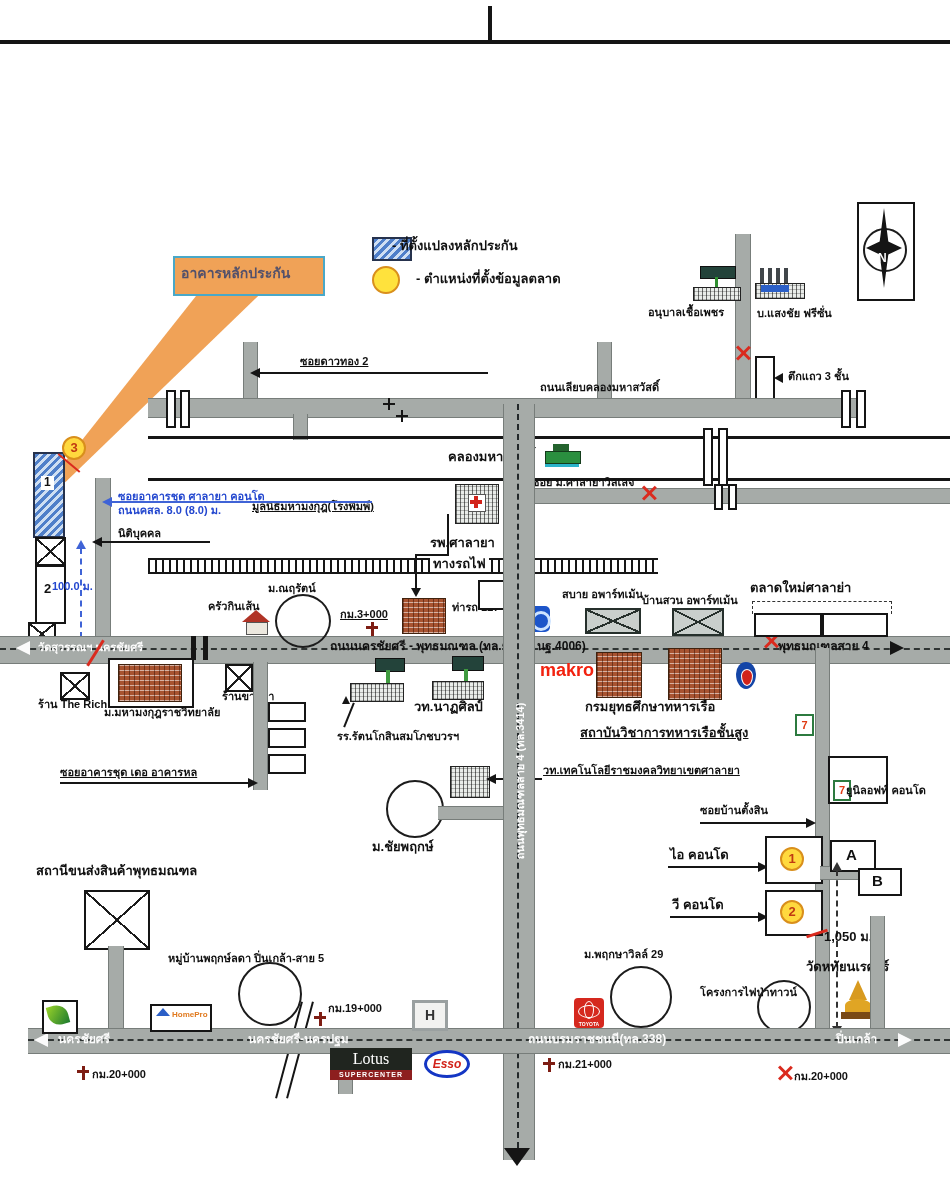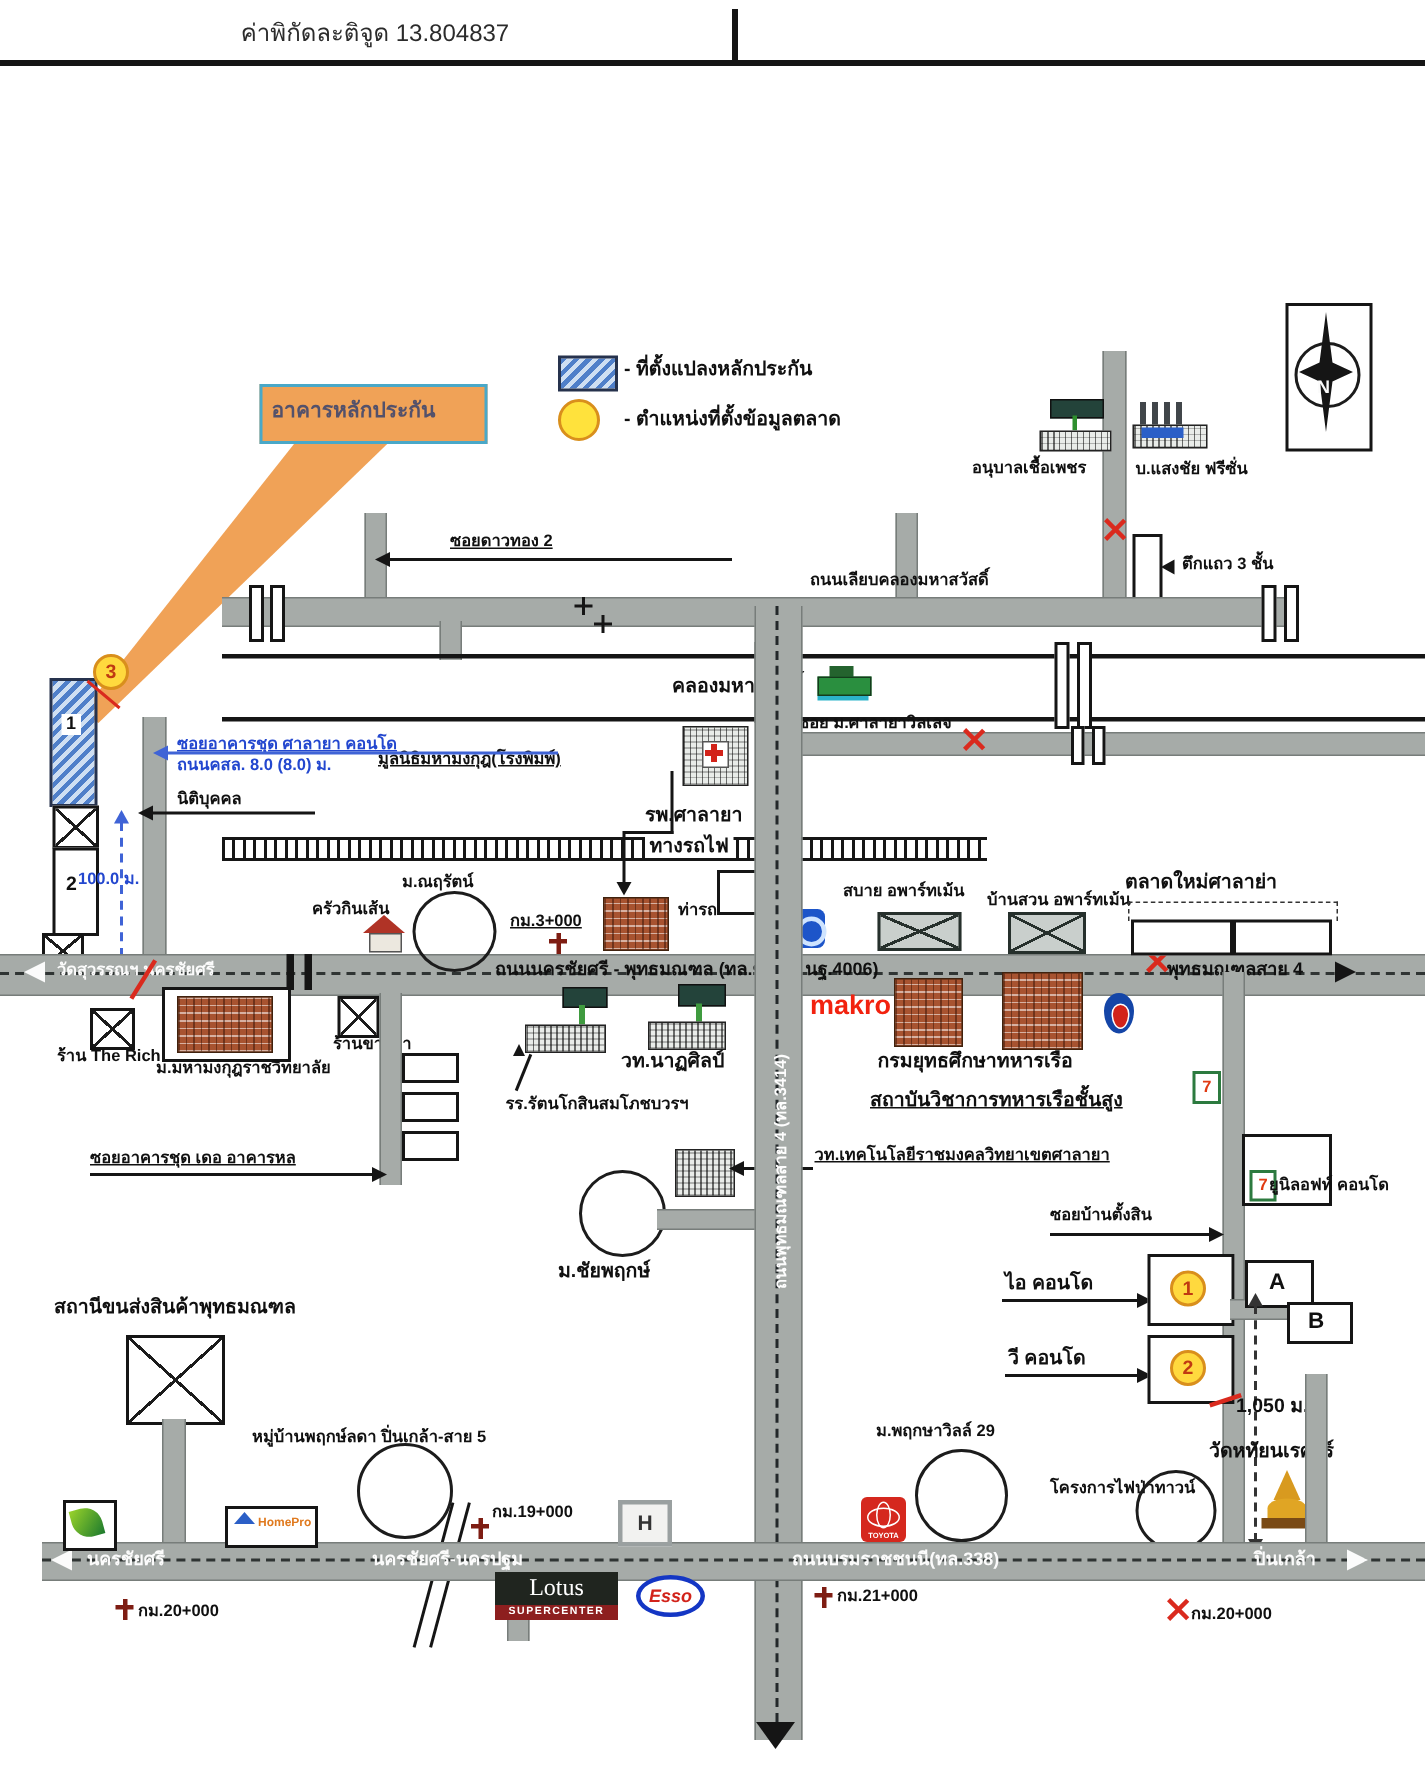--- a/index.html
+++ b/index.html
@@ -60,26 +60,25 @@
   .toyota .t{position:absolute;left:0;right:0;bottom:1px;color:#fff;font-size:5px;text-align:center;font-weight:bold;}
   .seven{position:absolute;background:#fff;border:2px solid #2c7a3f;color:#e03a12;font-weight:bold;font-size:11px;text-align:center;}
   .ptt{position:absolute;width:20px;height:27px;background:#1445a7;border-radius:50% 50% 50% 50%/44% 44% 56% 56%;}
   .ptt::after{content:"";position:absolute;left:5px;top:7px;width:10px;height:15px;background:#d2231a;border-radius:50% 50% 50% 50%/40% 40% 60% 60%;border:1.5px solid #fff;}
 </style>
 </head>
 <body>
 
 <div class="page">
 
-  <div class="lbl n" style="left:100px;top:14px;width:300px;text-align:center;font-size:16px;color:#2b2b2b;">ค่าพิกัดละติจูด 13.804837</div>
   <div class="blk" style="left:488px;top:6px;width:4px;height:34px;"></div>
   <div class="blk" style="left:0;top:40px;width:950px;height:4px;"></div>
 
   <div class="hatch" style="left:372px;top:237px;width:36px;height:20px;"></div>
-  <div class="lbl big" style="left:416px;top:239px;">- ที่ตั้งแปลงหลักประกัน</div>
+  <div class="lbl big" style="left:392px;top:239px;">- ที่ตั้งแปลงหลักประกัน</div>
   <div style="position:absolute;left:372px;top:266px;width:24px;height:24px;border-radius:50%;background:#ffe23c;border:2px solid #d98f1c;"></div>
   <div class="lbl big" style="left:416px;top:272px;">- ตำแหน่งที่ตั้งข้อมูลตลาด</div>
 
   <div class="box" style="left:857px;top:202px;width:54px;height:95px;background:#fff;"></div>
   <div class="circle" style="left:863px;top:228px;width:40px;height:40px;"></div>
   <div style="position:absolute;left:866px;top:208px;width:36px;height:80px;background:#151515;clip-path:polygon(50% 0,62% 42%,100% 50%,62% 58%,50% 100%,38% 58%,0 50%,38% 42%);"></div>
   <div class="lbl white" style="left:878px;top:252px;font-size:12px;">N</div>
 
   <div style="position:absolute;left:55px;top:290px;width:265px;height:192px;background:#f0a257;clip-path:polygon(55% 0,79% 0,4% 100%,0 96%);"></div>
   <div style="position:absolute;left:173px;top:256px;width:148px;height:36px;background:#f0a257;border:2.5px solid #49a8c8;"></div>
@@ -190,21 +189,21 @@
   <div class="lbl" style="left:268px;top:582px;">ม.ณฤรัตน์</div>
   <div class="circle" style="left:275px;top:594px;width:52px;height:50px;"></div>
   <div class="lbl" style="left:340px;top:608px;text-decoration:underline;">กม.3+000</div>
   <div class="kmark" style="left:366px;top:622px;"></div>
   <div class="lbl" style="left:452px;top:601px;">ท่ารถ 127</div>
   <div class="box" style="left:478px;top:580px;width:24px;height:26px;"></div>
   <div style="position:absolute;left:526px;top:606px;width:24px;height:26px;background:#1d55c9;border-radius:5px;"></div>
   <div style="position:absolute;left:531px;top:611px;width:14px;height:14px;border:3px solid #cfe4ff;border-radius:50%;"></div>
   <div class="lbl" style="left:562px;top:588px;">สบาย อพาร์ทเม้น</div>
   <div class="apt" style="left:585px;top:608px;width:52px;height:22px;"></div>
-  <div class="lbl" style="left:642px;top:594px;margin-left:16px;">บ้านสวน อพาร์ทเม้น</div>
+  <div class="lbl" style="left:642px;top:594px;">บ้านสวน อพาร์ทเม้น</div>
   <div class="apt" style="left:672px;top:608px;width:48px;height:24px;"></div>
   <div class="lbl big" style="left:750px;top:581px;">ตลาดใหม่ศาลาย่า</div>
   <div style="position:absolute;left:752px;top:601px;width:138px;height:12px;border:1.5px dashed #333;border-bottom:none;"></div>
   <div class="box" style="left:754px;top:613px;width:64px;height:20px;"></div>
   <div class="box" style="left:822px;top:613px;width:62px;height:20px;"></div>
 
   <div class="xbox" style="left:60px;top:672px;width:26px;height:24px;"></div>
   <div class="lbl" style="left:38px;top:698px;">ร้าน The Rich</div>
   <div class="box" style="left:108px;top:658px;width:82px;height:46px;background:#fff;"></div>
   <div class="bldg" style="left:118px;top:664px;width:62px;height:36px;"></div>

